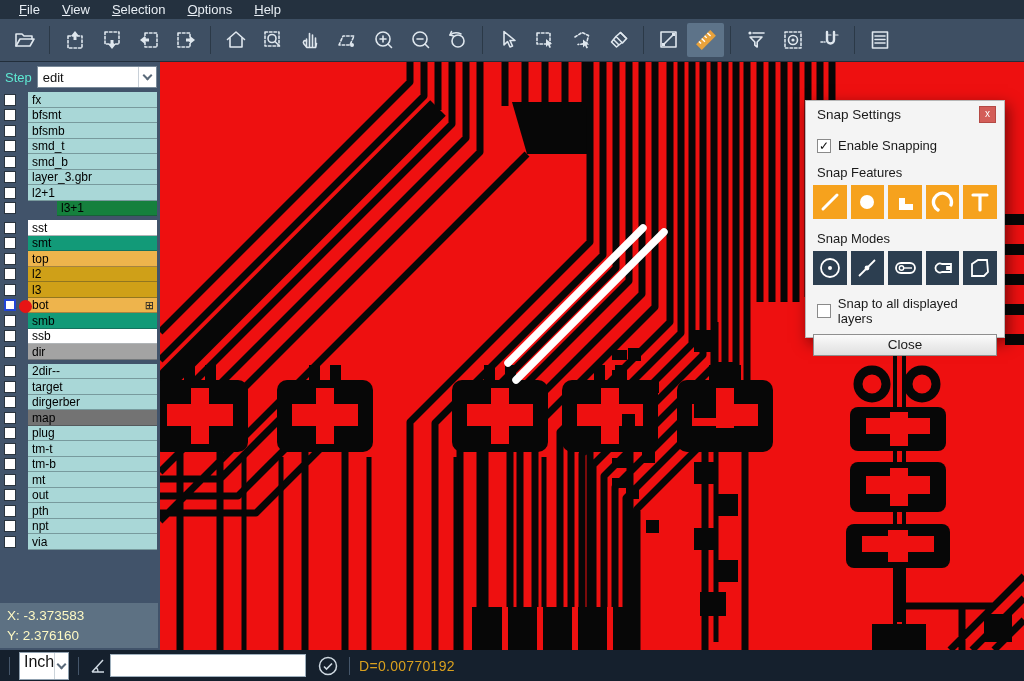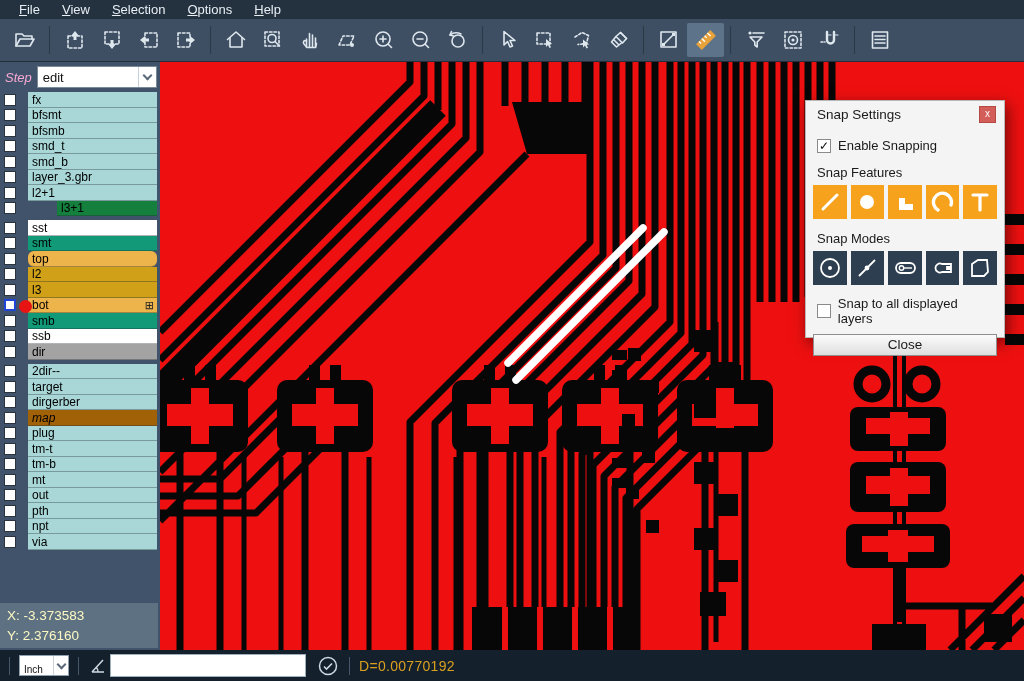--- a/index.html
+++ b/index.html
@@ -20,21 +20,21 @@
   .tbtn { width:37px; height:34px; display:flex; align-items:center; justify-content:center;
           border-radius:2px; flex:0 0 auto; }
   .tbtn.active { background:#5d7389; }
   .tbtn svg { display:block; }
   .tdiv { width:1px; height:28px; background:#2b3947; margin:0 6px; flex:0 0 auto; }
   .ticon { stroke:#dfe7ee; fill:none; stroke-width:1.6; stroke-linecap:round; stroke-linejoin:round; }
 
   
   #sidebar { position:absolute; left:0; top:62px; width:160px; height:588px; background:#41536a; }
   #steprow { height:30px; display:flex; align-items:center; padding:0 3px; }
-  #steplabel { color:#f9a8d4; font-size:13px; margin:0 5px 0 2px;font-style:italic; }
+  #steplabel { color:#5eead4; font-size:13px; margin:0 5px 0 2px; }
   .selectbox { background:#fff; border:1px solid #7a8a99; height:22px; flex:1;
                display:flex; align-items:center; font-size:13px; color:#111; }
   .selectbox .val { flex:1; padding-left:5px; }
   .selectbox .chev { width:18px; height:100%; border-left:1px solid #c8d0d8;
                      display:flex; align-items:center; justify-content:center; }
   .chev i { border:solid #5a6a7a; border-width:0 2px 2px 0; display:inline-block;
             padding:2.5px; transform:rotate(45deg); margin-top:-3px; }
 
   .layer-group { margin:0 0 4px 0; }
   .layer-row { height:15.5px; display:flex; align-items:center; }
@@ -49,22 +49,22 @@
   .lbl .grid { margin-left:auto; font-size:11px; line-height:10px; color:#222; }
 
   
   #coords { position:absolute; left:0; top:603px; width:158px; height:45px; background:#5d7183;
             color:#fef9c3; font-size:13.5px; padding:3px 0 0 7px; line-height:20px; }
 
   
   #bottombar { position:absolute; left:0; top:650px; width:1024px; height:31px; background:#15202d;
                display:flex; align-items:center; }
   .bdiv { width:1px; height:18px; background:#45566a; margin:0 9px; flex:0 0 auto; }
-  #unitbox { width:50px; height:21px; background:#fff; border:1px solid #8fa0af;
-             display:flex; align-items:flex-end; font-size:10px; color:#111; }
+  #unitbox { width:50px; height:28px; background:#fff; border:1px solid #8fa0af;
+             display:flex; align-items:flex-start; font-size:16px; color:#111; }
   #unitbox .val { flex:1; padding-left:4px; }
   #unitbox .chev { width:15px; height:100%; border-left:1px solid #ccd4da;
                    display:flex; align-items:center; justify-content:center; }
   #textentry { width:196px; height:23px; background:#fff; border:1px solid #9fb0bd;
                font-size:13px; padding:0 5px; color:#111; }
   #dreadout { color:#d9a01e; font-size:14px; letter-spacing:.3px; }
 
   
   #canvas-wrap { position:absolute; left:160px; top:62px; width:864px; height:588px; }
 
@@ -436,21 +436,21 @@
           <div class="layer-row">
             <div class="cb-cell">
               <span class="cb"></span>
             </div>
             <div class="lbl" style="background: rgb(18, 154, 120);">smt</div>
           </div>
           <div class="layer-row">
             <div class="cb-cell">
               <span class="cb"></span>
             </div>
-            <div class="lbl" style="background: rgb(238, 180, 76); border-radius: 6px;">top</div>
+            <div class="lbl" style="background: rgb(238, 180, 76);">top</div>
           </div>
           <div class="layer-row">
             <div class="cb-cell">
               <span class="cb"></span>
             </div>
             <div class="lbl" style="background: rgb(207, 160, 24);">l2</div>
           </div>
           <div class="layer-row">
             <div class="cb-cell">
               <span class="cb"></span>
@@ -499,21 +499,21 @@
           <div class="layer-row">
             <div class="cb-cell">
               <span class="cb"></span>
             </div>
             <div class="lbl" style="background: rgb(169, 215, 215);">dirgerber</div>
           </div>
           <div class="layer-row">
             <div class="cb-cell">
               <span class="cb"></span>
             </div>
-            <div class="lbl" style="background: #a16207; font-style: italic;">map</div>
+            <div class="lbl" style="background: #737373;">map</div>
           </div>
           <div class="layer-row">
             <div class="cb-cell">
               <span class="cb"></span>
             </div>
             <div class="lbl" style="background: rgb(169, 215, 215);">plug</div>
           </div>
           <div class="layer-row">
             <div class="cb-cell">
               <span class="cb"></span>

